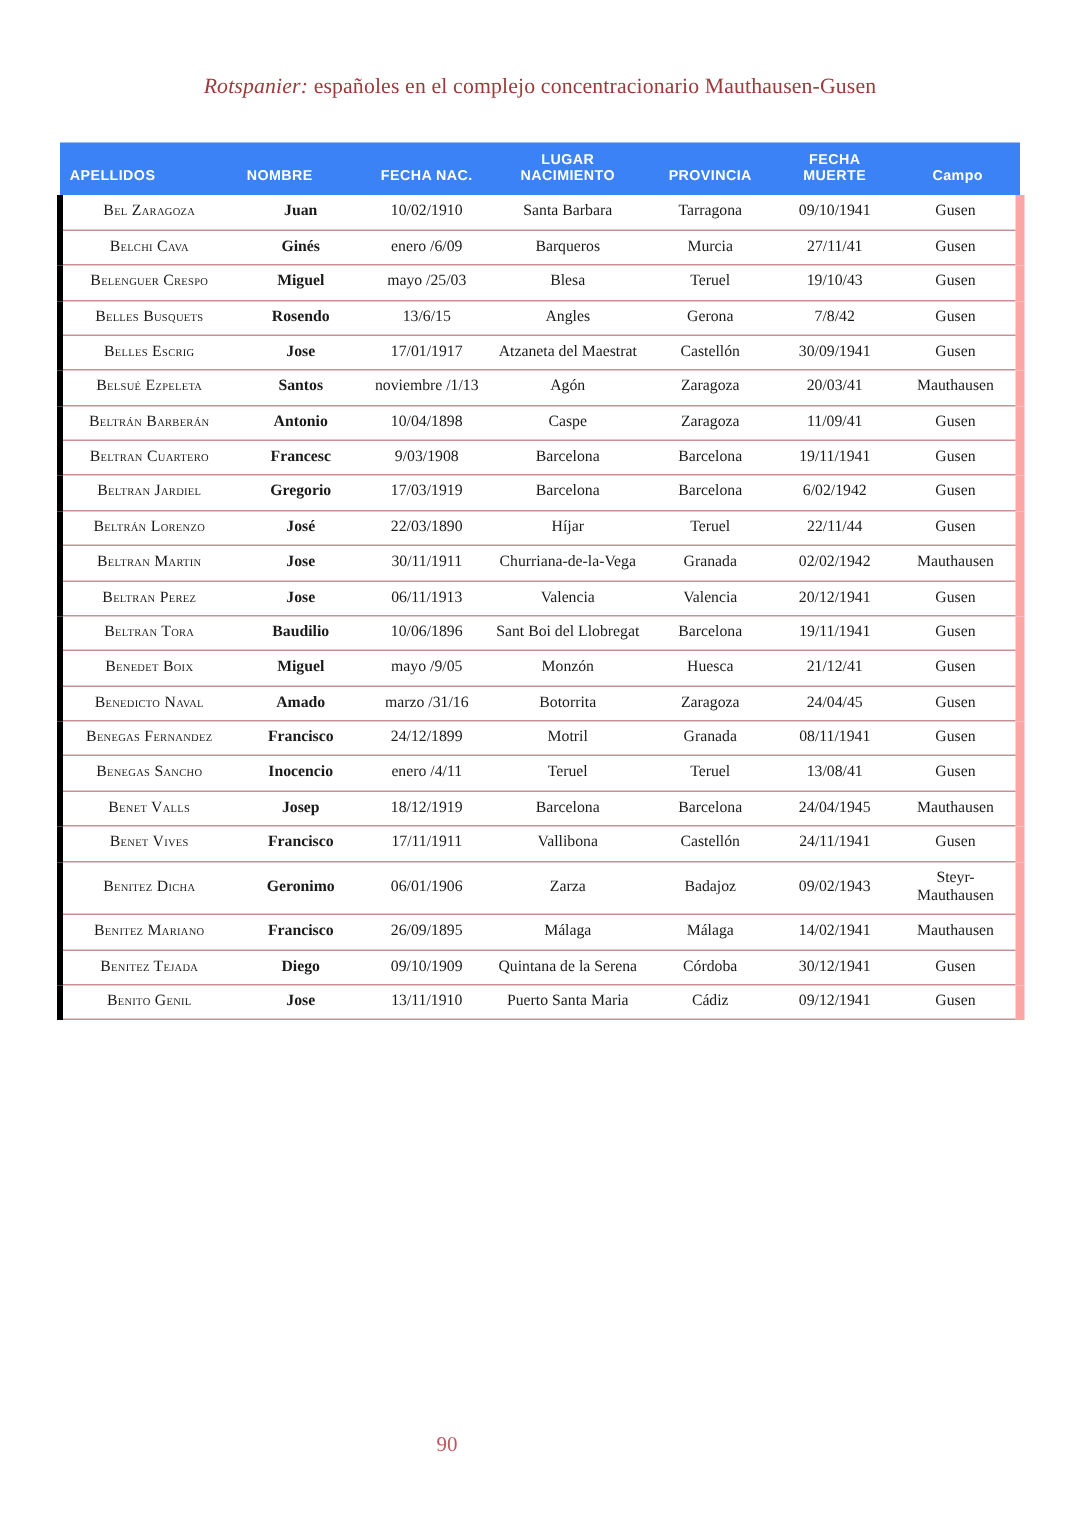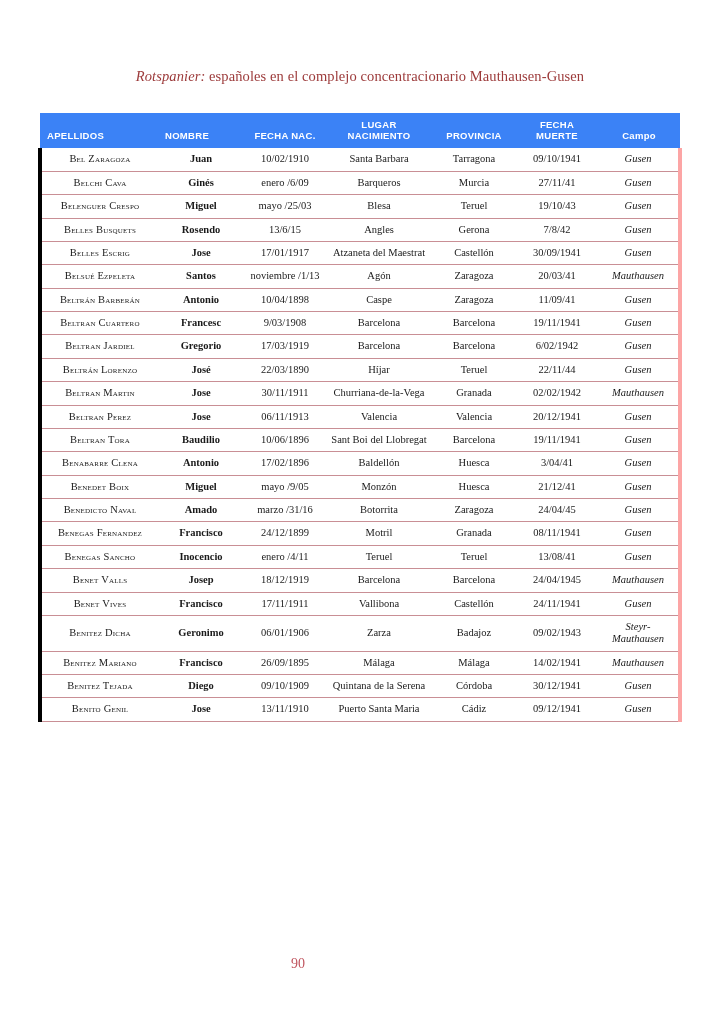--- a/index.html
+++ b/index.html
@@ -18,21 +18,21 @@
     width: 720px;
     height: 1016px;
     box-sizing: border-box;
     padding: 0;
     position: relative;
   }
   .page-header {
     text-align: center;
     font-size: 14.5px;
     color: #9c3a3a;
-    padding-top: 68px;
+    padding-top: 50px;
     letter-spacing: 0.1px;
   }
   .page-header .ital {
     font-style: italic;
   }
   table.data {
     border-collapse: collapse;
     margin: 28px auto 0 auto;
     width: 640px;
     table-layout: fixed;
@@ -61,22 +61,21 @@
     font-size: 10.5px;
     padding: 5px 3px;
     text-align: center;
     vertical-align: middle;
     line-height: 1.18;
   }
   table.data tbody tr td:first-child {
     border-left: 4px solid #000000;
   }
   table.data tbody tr td:last-child {
-    border-right: 4px solid #fca5a5;
-    font-style: italic;
+    border-right: 6px solid #fca5a5;
   }
   table.data tbody tr:first-child td {
     border-top: none;
   }
   td.apellidos {
     text-align: left;
     padding-left: 7px;
     font-variant: small-caps;
     font-size: 11.5px;
     letter-spacing: 0.2px;
@@ -247,29 +246,20 @@
         <tr>
           <td class="apellidos">Beltran Tora</td>
           <td class="nombre">Baudilio</td>
           <td>10/06/1896</td>
           <td>Sant Boi del Llobregat</td>
           <td>Barcelona</td>
           <td>19/11/1941</td>
           <td>Gusen</td>
         </tr>
         <tr>
-          <td class="apellidos">Benabarre Clena</td>
-          <td class="nombre">Antonio</td>
-          <td>17/02/1896</td>
-          <td>Baldellón</td>
-          <td>Huesca</td>
-          <td>3/04/41</td>
-          <td>Gusen</td>
-        </tr>
-        <tr>
           <td class="apellidos">Benedet Boix</td>
           <td class="nombre">Miguel</td>
           <td>mayo /9/05</td>
           <td>Monzón</td>
           <td>Huesca</td>
           <td>21/12/41</td>
           <td>Gusen</td>
         </tr>
         <tr>
           <td class="apellidos">Benedicto Naval</td>

